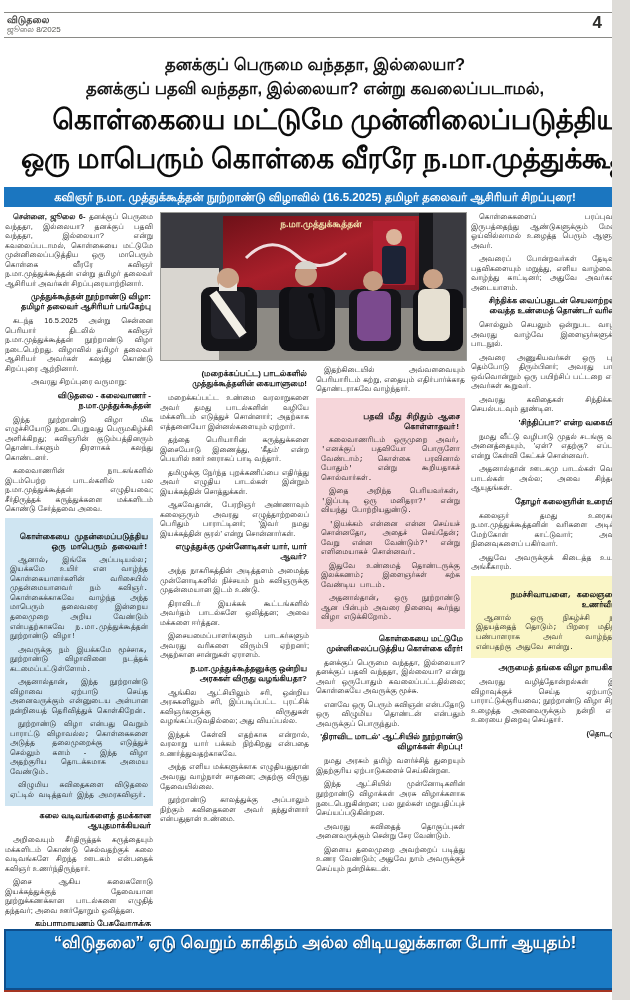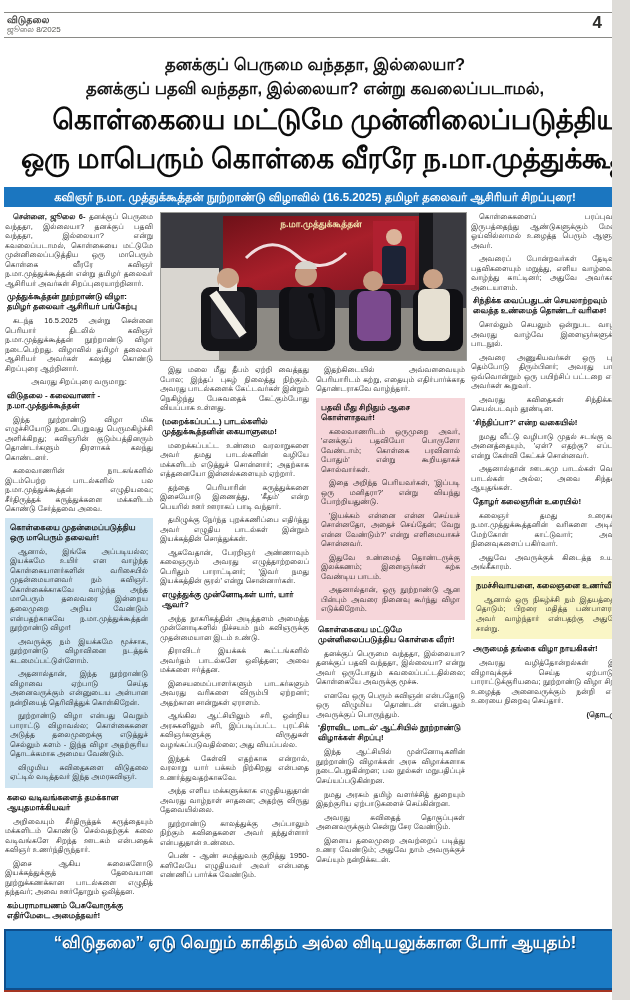--- a/index.html
+++ b/index.html
@@ -24,24 +24,24 @@
          white-space:nowrap;overflow:hidden;}
   
   .photo{position:absolute;left:160px;top:212px;width:305px;height:147px;border:1px solid #9a9a96;}
   
   .col{position:absolute;text-align:justify;overflow:hidden;}
   .col1{left:5px;top:212px;width:148px;height:714px;}
   .col2{left:160px;top:365px;width:149px;height:561px;}
   .col3{left:316px;top:365px;width:149px;height:561px;}
   .col4{left:471px;top:212px;width:154px;height:714px;}
   .col p{font-size:7.5px;line-height:1.27;margin:0 0 4px;text-indent:8px;}
-  .col h4{font-size:8px;line-height:1.25;text-align:left;margin:4px 2px 4px;color:#101010;}
+  .col h4{font-size:8px;line-height:1.25;text-align:right;margin:4px 2px 4px;color:#101010;}
   .col .cline{text-align:center;text-indent:0;}
   .col .tagline{text-align:right;text-indent:0;font-weight:bold;}
-  .hlbox{padding:5px 5px 2px;margin:2px 0 5px;}
+  .hlbox{padding:14px 5px 2px;margin:2px 0 5px;font-family:Liberation Mono, monospace;}
   .hlbox h4{margin:0 0 4px;}
   .hlbox p{text-indent:8px;}
   
   .banner{position:absolute;left:4px;top:929px;width:618px;height:57px;background:#1a7ac4;
           border:2px solid #0e4e8c;box-shadow:0 2px 0 #a43522;text-align:center;}
   .bl1{font-size:17.5px;font-weight:800;color:#ffe23c;margin-top:4px;white-space:nowrap;
        text-shadow:1px 1px 1px #0c3a66;}
   .bl2{font-size:16.5px;font-weight:800;color:#ffffff;margin-top:2px;white-space:nowrap;
        text-shadow:1px 1px 1px #0c3a66;}
 </style>
@@ -116,52 +116,51 @@
         <p>நூற்றாண்டு விழா என்பது வெறும் பாராட்டு விழாவல்ல; கொள்கைகளை அடுத்த தலைமுறைக்கு எடுத்துச் செல்லும் களம் - இந்த விழா அதற்குரிய தொடக்கமாக அமைய வேண்டும்.</p>
         <p>விழுமிய கவிதைகளை விடுதலை ஏட்டில் வடித்தவர் இந்த அமரகவிஞர்.</p>
       </div>
       <h4>கலை வடிவங்களைத் தமக்கான ஆயுதமாக்கியவர்</h4>
       <p>அறிவையும் சீர்திருத்தக் கருத்தையும் மக்களிடம் கொண்டு செல்வதற்குக் கலை வடிவங்களே சிறந்த ஊடகம் என்பதைக் கவிஞர் உணர்ந்திருந்தார்.</p>
       <p>இசை ஆகிய கலைகளோடு இயக்கத்துக்குத் தேவையான நூற்றுக்கணக்கான பாடல்களை எழுதித் தந்தவர்; அவை ஊர்தோறும் ஒலித்தன.</p>
       <h4>கம்பராமாயணம் பேசுவோருக்கு எதிர்மேடை அமைத்தவர்!</h4>
       <p>அந்நாளில் ஊர்தோறும் கம்பராமாயணச் சொற்பொழிவுகள் நடைபெறும்; அதற்கு எதிராகப் பகுத்தறிவுச் சொற்பொழிவு மேடைகளை அமைத்துக் கருத்துக்களை விதைத்தவர் கவிஞர்.</p>
     </div>
   <div class="col col2">
-      <p>இது மலை மீது தீபம் ஏற்றி வைத்தது போல; இந்தப் புகழ் நிலைத்து நிற்கும். அவரது பாடல்களைக் கேட்டவர்கள் இன்றும் நெகிழ்ந்து பேசுவதைக் கேட்கும்போது வியப்பாக உள்ளது.</p>
       <h4>(மறைக்கப்பட்ட) பாடல்களில் முத்துக்கூத்தனின் கையாளுமை!</h4>
       <p>மறைக்கப்பட்ட உண்மை வரலாறுகளை அவர் தமது பாடல்களின் வழியே மக்களிடம் எடுத்துச் சொன்னார்; அதற்காக எத்தனையோ இன்னல்களையும் ஏற்றார்.</p>
       <p>தந்தை பெரியாரின் கருத்துக்களை இசையோடு இணைத்து, 'கீதம்' என்ற பெயரில் ஊர் ஊராகப் பாடி வந்தார்.</p>
       <p>தமிழுக்கு நேர்ந்த புறக்கணிப்பை எதிர்த்து அவர் எழுதிய பாடல்கள் இன்றும் இயக்கத்தின் சொத்துக்கள்.</p>
       <p>ஆகவேதான், பேரறிஞர் அண்ணாவும் கலைஞரும் அவரது எழுத்தாற்றலைப் பெரிதும் பாராட்டினர்; 'இவர் நமது இயக்கத்தின் குரல்' என்று சொன்னார்கள்.</p>
       <h4>எழுத்துக்கு முன்னோடிகள் யார், யார் ஆவர்?</h4>
       <p>அந்த நாகரிகத்தின் அடித்தளம் அமைத்த முன்னோடிகளில் நிச்சயம் நம் கவிஞருக்கு முதன்மையான இடம் உண்டு.</p>
       <p>திராவிடர் இயக்கக் கூட்டங்களில் அவர்தம் பாடல்களே ஒலித்தன; அவை மக்களை ஈர்த்தன.</p>
       <p>இசையமைப்பாளர்களும் பாடகர்களும் அவரது வரிகளை விரும்பி ஏற்றனர்; அதற்கான சான்றுகள் ஏராளம்.</p>
+      <h4>ந.மா.முத்துக்கூத்தனுக்கு ஒன்றிய அரசுகள் விருது வழங்கியதா?</h4>
       <p>ஆங்கில ஆட்சியிலும் சரி, ஒன்றிய அரசுகளிலும் சரி, இப்படிப்பட்ட புரட்சிக் கவிஞர்களுக்கு விருதுகள் வழங்கப்படுவதில்லை; அது வியப்பல்ல.</p>
       <p>இந்தக் கேள்வி எதற்காக என்றால், வரலாறு யார் பக்கம் நிற்கிறது என்பதை உணர்த்துவதற்காகவே.</p>
       <p>அந்த எளிய மக்களுக்காக எழுதியதுதான் அவரது வாழ்நாள் சாதனை; அதற்கு விருது தேவையில்லை.</p>
       <p>நூற்றாண்டு காலத்துக்கு அப்பாலும் நிற்கும் கவிதைகளை அவர் தந்துள்ளார் என்பதுதான் உண்மை.</p>
-      <p>பெண் - ஆண் சமத்துவம் குறித்து 1950-களிலேயே எழுதியவர் அவர் என்பதை எண்ணிப் பார்க்க வேண்டும்.</p>
     </div>
   <div class="col col3">
       <p>இதற்கிடையில் அவ்வளவையும் பெரியாரிடம் கற்று, எதையும் எதிர்பார்க்காத தொண்டராகவே வாழ்ந்தார்.</p>
       <div class="hlbox" style="background: rgb(246, 214, 218);">
         <h4>பதவி மீது சிறிதும் ஆசை கொள்ளாதவர்!</h4>
         <p>கலைவாணரிடம் ஒருமுறை அவர், 'எனக்குப் பதவியோ பொருளோ வேண்டாம்; கொள்கை பரவினால் போதும்' என்று கூறியதாகச் சொல்வார்கள்.</p>
         <p>இதை அறிந்த பெரியவர்கள், 'இப்படி ஒரு மனிதரா?' என்று வியந்து போற்றியதுண்டு.</p>
         <p>'இயக்கம் என்னை என்ன செய்யச் சொன்னதோ, அதைச் செய்தேன்; வேறு என்ன வேண்டும்?' என்று எளிமையாகச் சொன்னவர்.</p>
         <p>இதுவே உண்மைத் தொண்டருக்கு இலக்கணம்; இளைஞர்கள் கற்க வேண்டிய பாடம்.</p>
         <p>அதனால்தான், ஒரு நூற்றாண்டு ஆன பின்பும் அவரை நினைவு கூர்ந்து விழா எடுக்கிறோம்.</p>
       </div>
       <h4>கொள்கையை மட்டுமே முன்னிலைப்படுத்திய கொள்கை வீரர்!</h4>
       <p>தனக்குப் பெருமை வந்ததா, இல்லையா? தனக்குப் பதவி வந்ததா, இல்லையா? என்று அவர் ஒருபோதும் கவலைப்பட்டதில்லை; கொள்கையே அவருக்கு மூச்சு.</p>
       <p>எனவே ஒரு பெரும் கவிஞன் என்பதோடு ஒரு விழுமிய தொண்டன் என்பதும் அவருக்குப் பொருந்தும்.</p>
       <h4>'திராவிட மாடல்' ஆட்சியில் நூற்றாண்டு விழாக்கள் சிறப்பு!</h4>
+      <p>நமது அரசும் தமிழ் வளர்ச்சித் துறையும் இதற்குரிய ஏற்பாடுகளைச் செய்கின்றன.</p>
       <p>இந்த ஆட்சியில் முன்னோடிகளின் நூற்றாண்டு விழாக்கள் அரசு விழாக்களாக நடைபெறுகின்றன; பல நூல்கள் மறுபதிப்புச் செய்யப்படுகின்றன.</p>
-      <p>நமது அரசும் தமிழ் வளர்ச்சித் துறையும் இதற்குரிய ஏற்பாடுகளைச் செய்கின்றன.</p>
       <p>அவரது கவிதைத் தொகுப்புகள் அனைவருக்கும் சென்று சேர வேண்டும்.</p>
       <p>இளைய தலைமுறை அவற்றைப் படித்து உணர வேண்டும்; அதுவே நாம் அவருக்குச் செய்யும் நன்றிக்கடன்.</p>
     </div>
   <div class="col col4">
       <p>கொள்கைகளைப் பரப்புவதில் இருபத்தைந்து ஆண்டுகளுக்கும் மேலாக ஓய்வில்லாமல் உழைத்த பெரும் ஆளுமை அவர்.</p>
       <p>அவரைப் போன்றவர்கள் தேடிவந்த பதவிகளையும் மறுத்து, எளிய வாழ்வையே வாழ்ந்து காட்டினர்; அதுவே அவர்களின் அடையாளம்.</p>
       <h4>சிந்திக்க வைப்பதுடன் செயலாற்றவும் வைத்த உண்மைத் தொண்டர் வரிசை!</h4>
       <p>சொல்லும் செயலும் ஒன்றுபட வாழ்ந்த அவரது வாழ்வே இளைஞர்களுக்குப் பாடநூல்.</p>
       <p>அவரை அணுகியவர்கள் ஒரு புதிய தெம்போடு திரும்பினர்; அவரது பாடல் ஒவ்வொன்றும் ஒரு பயிற்சிப் பட்டறை என்று அவர்கள் கூறுவர்.</p>
       <p>அவரது கவிதைகள் சிந்திக்கவும் செயல்படவும் தூண்டின.</p>

